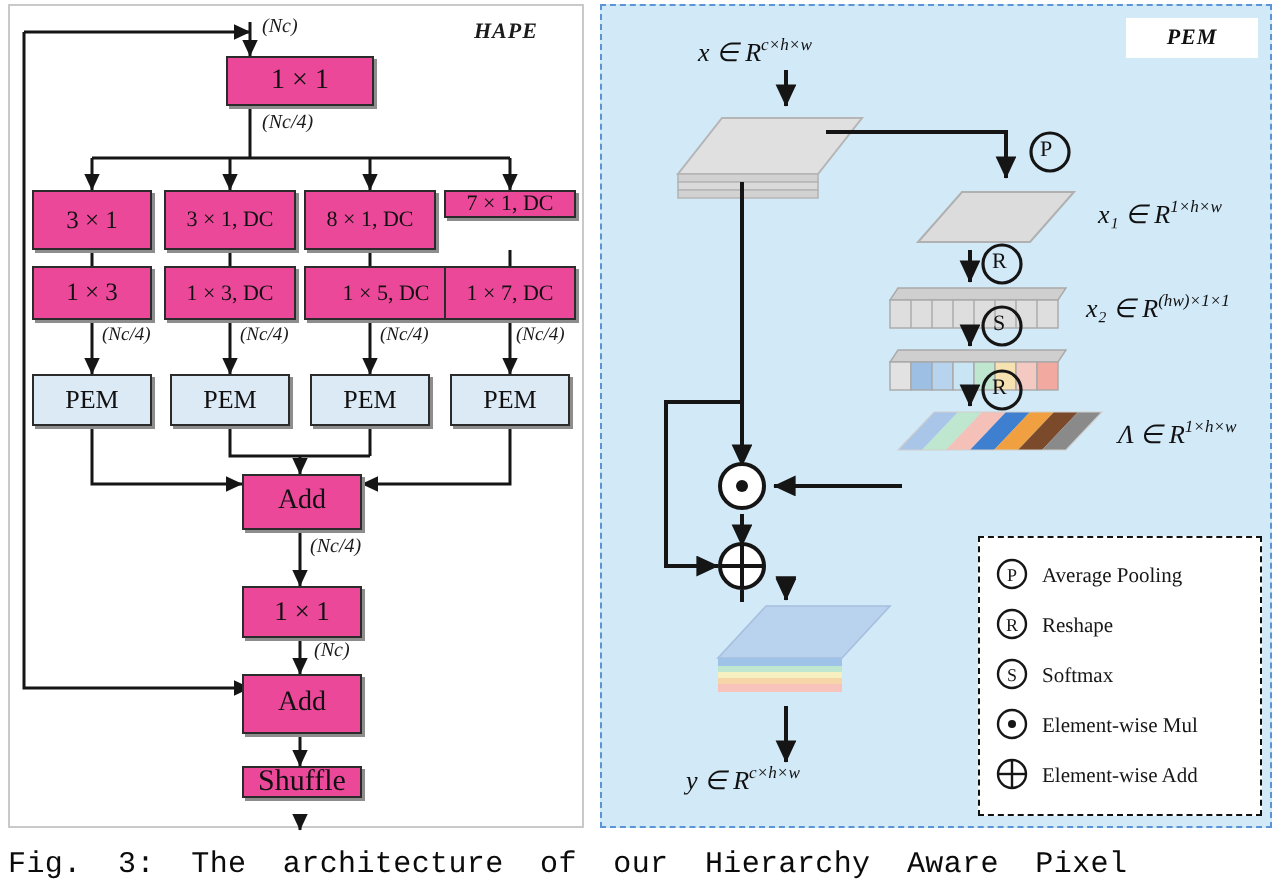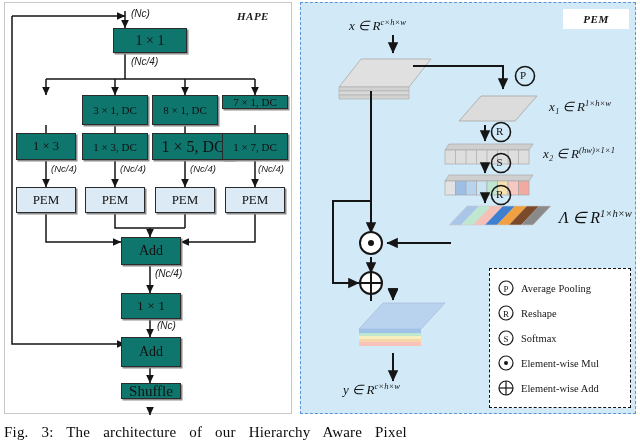--- a/index.html
+++ b/index.html
@@ -42,36 +42,36 @@
     letter-spacing: .5px;
     color: #1b1b1b;
     text-align: center;
   }
 
   
   .nbox {
     position: absolute;
     box-sizing: border-box;
     border: 1px solid #2b2b2b;
-    background: #0f766e;
+    background: #ec4899;
     box-shadow: 1.5px 1.5px 0 0 #8d8d8d;
     display: flex;
     align-items: center;
     justify-content: center;
     font-family: "Liberation Serif", serif;
     color: #111;
     white-space: nowrap;
   }
   .nbox.pem {
     background: #dceaf6;
   }
 
   .lbl {
     position: absolute;
-    font-family: Liberation Sans, sans-serif;
+    font-family: Liberation Serif, serif;
     font-style: italic;
     color: #1b1b1b;
     white-space: nowrap;
   }
 
   
   #pem-panel {
     position: absolute;
     left: 300px; top: 2px;
     width: 336px; height: 412px;
@@ -125,21 +125,21 @@
     white-space: nowrap;
   }
   .legrow .glyph { margin-right: 7px; }
 
   
   #caption {
     position: absolute;
     left: 0; top: 424px;
     width: 640px;
     text-align: justify;
-    font-family: Liberation Serif, serif;
+    font-family: Liberation Mono, monospace;
     font-size: 15px;
     color: #0b0b0b;
     letter-spacing: .2px;
     padding: 0 4px;
     box-sizing: border-box;
     white-space: nowrap;
     overflow: hidden;
   }
   #caption .capinner {
     display: block;
@@ -208,27 +208,28 @@
     <div class="lbl" style="left:46px;top:160px;font-size:9.5px;">(Nc/4)</div>
     <div class="lbl" style="left:115px;top:160px;font-size:9.5px;">(Nc/4)</div>
     <div class="lbl" style="left:185px;top:160px;font-size:9.5px;">(Nc/4)</div>
     <div class="lbl" style="left:253px;top:160px;font-size:9.5px;">(Nc/4)</div>
 
     <div class="lbl" style="left:150px;top:265px;font-size:10px;">(Nc/4)</div>
     <div class="lbl" style="left:152px;top:317px;font-size:10px;">(Nc)</div>
 
     <div class="nbox" style="left:108px;top:25px;width:74px;height:25px;font-size:14px;">1 × 1</div>
 
+    <div class="nbox" style="left:11px;top:92px;width:60px;height:30px;font-size:12.5px;">3 × 1</div>
     <div class="nbox" style="left:77px;top:92px;width:66px;height:30px;font-size:11px;">3 × 1, DC</div>
     <div class="nbox" style="left:147px;top:92px;width:66px;height:30px;font-size:11px;">8 × 1, DC</div>
     <div class="nbox" style="left:217px;top:92px;width:66px;height:14px;font-size:11px;">7 × 1, DC</div>
 
     <div class="nbox" style="left:11px;top:130px;width:60px;height:27px;font-size:12.5px;">1 × 3</div>
     <div class="nbox" style="left:77px;top:130px;width:66px;height:27px;font-size:11px;">1 × 3, DC</div>
-    <div class="nbox" style="left:147px;top:130px;width:82px;height:27px;font-size:16px;">1 × 5, DC</div>
+    <div class="nbox" style="left:147px;top:130px;width:82px;height:27px;font-size:11px;">1 × 5, DC</div>
     <div class="nbox" style="left:217px;top:130px;width:66px;height:27px;font-size:11px;">1 × 7, DC</div>
 
     <div class="nbox pem" style="left:11px;top:184px;width:60px;height:26px;font-size:13px;">PEM</div>
     <div class="nbox pem" style="left:80px;top:184px;width:60px;height:26px;font-size:13px;">PEM</div>
     <div class="nbox pem" style="left:150px;top:184px;width:60px;height:26px;font-size:13px;">PEM</div>
     <div class="nbox pem" style="left:220px;top:184px;width:60px;height:26px;font-size:13px;">PEM</div>
 
     <div class="nbox" style="left:116px;top:234px;width:60px;height:28px;font-size:14px;">Add</div>
     <div class="nbox" style="left:116px;top:290px;width:60px;height:26px;font-size:13.5px;">1 × 1</div>
     <div class="nbox" style="left:116px;top:334px;width:60px;height:30px;font-size:14px;">Add</div>
@@ -404,21 +405,21 @@
 
     <div class="mathlbl" style="left:248px;top:95px;font-size:13px;">
       <span>x₁ ∈ R</span><sup>1×h×w</sup>
     </div>
 
     <div class="mathlbl" style="left:242px;top:142px;font-size:13px;">
       <span>x₂ ∈ R</span><sup>(hw)×1×1</sup>
     </div>
 
 
-    <div class="mathlbl" style="left:258px;top:205px;font-size:16px;">
+    <div class="mathlbl" style="left:258px;top:205px;font-size:13px;">
       <span>Λ ∈ R</span><sup>1×h×w</sup>
     </div>
 
     <div class="mathlbl" style="left:42px;top:378px;font-size:13px;">
       <span>y ∈ R</span><sup>c×h×w</sup>
     </div>
 
     <div id="pem-legend">
       <div class="legrow">
         <span class="glyph">

